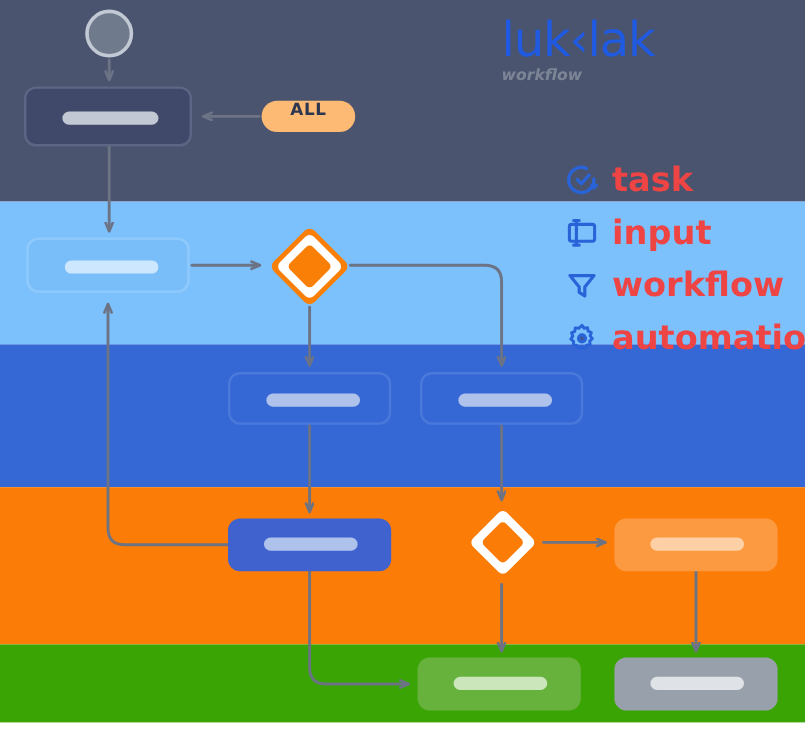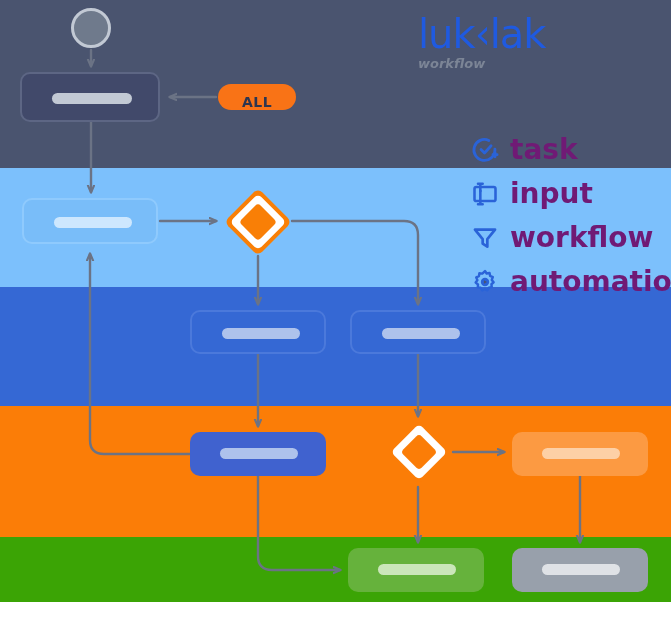--- a/index.html
+++ b/index.html
@@ -30,42 +30,42 @@
   
   #legend{position:absolute;left:470px;top:128px;width:201px;}
   .legend-row{
     display:flex;align-items:center;height:44px;
   }
   .legend-icon{
     width:30px;height:30px;margin-right:10px;flex:0 0 30px;
     display:flex;align-items:center;justify-content:center;
   }
   .legend-label{
-    font-size:28px;font-weight:bold;color:#701a75;
+    font-size:28px;font-weight:bold;color:#ef4444;
     font-family:"DejaVu Sans",sans-serif;line-height:30px;text-align:center;
   }
 
   
   .node{position:absolute;box-sizing:border-box;border-radius:10px;}
   .node .pill{position:absolute;border-radius:7px;}
 
   #node-start{
     left:71px;top:8px;width:40px;height:40px;border-radius:50%;
     background:#6f7a8c;border:3px solid #c2c9d4;box-sizing:border-box;
   }
   #node-trigger{
     left:20px;top:72px;width:140px;height:50px;
     background:#41496a;border:2px solid #5d6684;
   }
   #node-trigger .pill{left:30px;top:19px;width:80px;height:11px;background:#c2c9d4;}
 
   #badge-all{
     position:absolute;left:218px;top:84px;width:78px;height:26px;
-    background:#f97316;border-radius:13px;
-    display:flex;align-items:flex-end;justify-content:center;
+    background:#fdba74;border-radius:13px;
+    display:flex;align-items:flex-start;justify-content:center;
   }
   #badge-all span{
     font-size:14px;font-weight:bold;color:#2d3650;letter-spacing:0.5px;
     font-family:"DejaVu Sans",sans-serif;
   }
 
   #node-input{
     left:22px;top:198px;width:136px;height:46px;
     background:#79bdf9;border:2px solid #8fcafd;
   }

